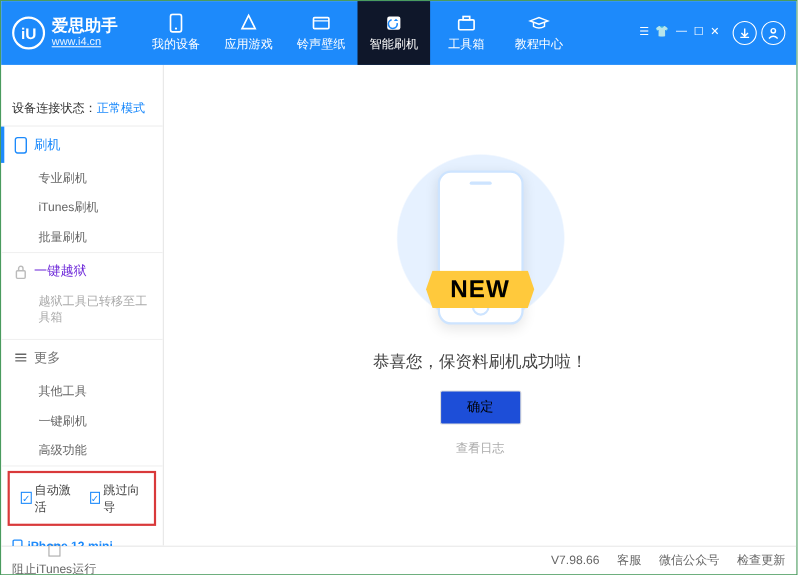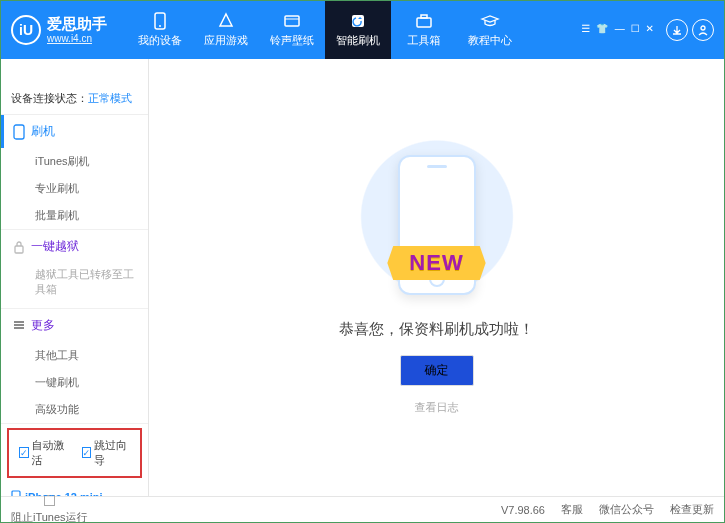--- a/index.html
+++ b/index.html
@@ -17,36 +17,36 @@
 .nav-icon { width: 20px; height: 18px; display: flex; align-items: center; justify-content: center; }
 .header-right { display: flex; align-items: center; gap: 4px; }
 .hr-icons-small { display: flex; gap: 6px; font-size: 10px; margin-right: 8px; align-self: flex-start; padding-top: 4px; }
 .hr-icons-small span { cursor: pointer; }
 .circle-btn { width: 22px; height: 22px; border: 1.5px solid #fff; border-radius: 50%; display: flex; align-items: center; justify-content: center; cursor: pointer; }
 .body { display: flex; flex: 1; overflow: hidden; }
 .sidebar { width: 148px; border-right: 1px solid #e5e5e5; display: flex; flex-direction: column; overflow-y: auto; position: relative; }
 .status-bar { padding: 8px 10px; font-size: 11px; border-bottom: 1px solid #eee; margin-top: 24px; }
 .status-val { color: #1d8afb; }
 .side-section { border-bottom: 1px solid #f0f0f0; }
-.side-head { display: flex; align-items: center; gap: 6px; padding: 8px 12px; font-size: 12px; color: #6d28d9; cursor: pointer; }
+.side-head { display: flex; align-items: center; gap: 6px; padding: 8px 12px; font-size: 12px; color: #737373; cursor: pointer; }
 .side-head.active { color: #1d8afb; border-left: 3px solid #1d8afb; padding-left: 9px; }
 .side-head.muted { color: #6d28d9; }
 .side-sub { padding: 6px 12px 6px 34px; font-size: 11px; color: #666; cursor: pointer; }
 .side-sub.active { color: #1d8afb; background: #eaf3ff; }
 .side-note { padding: 4px 12px 10px 34px; font-size: 11px; color: #aaa; line-height: 1.4; }
 .side-ck-group { padding: 8px 10px; display: flex; gap: 14px; font-size: 11px; color: #444; border: 2px solid #d9393a; margin: 4px 6px; }
 .side-ck-group label { display: flex; align-items: center; gap: 3px; }
 .device-block { padding: 8px 10px; font-size: 11px; }
 .device-name { color: #1d8afb; font-weight: bold; display: flex; align-items: center; gap: 4px; }
 .main { flex: 1; display: flex; flex-direction: column; align-items: center; justify-content: center; position: relative; background: #fff; }
 .illus { width: 200px; height: 170px; position: relative; background: radial-gradient(circle at 50% 45%, #e6f1ff 0%, #e6f1ff 55%, transparent 56%); display: flex; align-items: center; justify-content: center; }
 .phone { width: 78px; height: 140px; background: #fff; border-radius: 12px; border: 2px solid #cde4ff; box-shadow: 0 4px 12px rgba(0,0,0,.1); position: relative; display: flex; align-items: center; justify-content: center; }
 .phone::before { content: ""; position: absolute; top: 8px; width: 20px; height: 3px; background: #cde4ff; border-radius: 2px; }
 .phone::after { content: ""; position: absolute; bottom: 6px; width: 12px; height: 12px; border: 2px solid #cde4ff; border-radius: 50%; }
-.ribbon { position: absolute; bottom: 30px; background: #ffc93c; color: #a21caf; font-weight: bold; font-size: 22px; padding: 4px 22px; clip-path: polygon(6% 0, 94% 0, 100% 50%, 94% 100%, 6% 100%, 0 50%); letter-spacing: 1px; text-shadow: 0 1px 0 #e0a800; }
+.ribbon { position: absolute; bottom: 30px; background: #ffc93c; color: #000000; font-weight: bold; font-size: 22px; padding: 4px 22px; clip-path: polygon(6% 0, 94% 0, 100% 50%, 94% 100%, 6% 100%, 0 50%); letter-spacing: 1px; text-shadow: 0 1px 0 #e0a800; }
 .msg { font-size: 15px; color: #444; margin-top: 10px; }
 .ok-btn { margin-top: 16px; border: 1px solid #ddd; background: #1d4ed8; padding: 6px 24px; font-size: 12px; cursor: pointer; border-radius: 2px; }
 .log-link { margin-top: 14px; font-size: 11px; color: #aaa; cursor: pointer; }
 .footer { height: 26px; border-top: 1px solid #e5e5e5; display: flex; align-items: center; padding: 0 10px; font-size: 11px; color: #666; }
 .footer label { display: flex; align-items: center; gap: 4px; flex-direction: column; }
 .footer-right { margin-left: auto; display: flex; gap: 16px; align-items: center; }
 .footer-right span { cursor: pointer; }
 .ck { width: 11px; height: 11px; border: 1px solid #1d8afb; display: inline-flex; align-items: center; justify-content: center; color: #1d8afb; font-size: 9px; }
 .ck.empty { border-color: #aaa; }
 svg { display: block; }
@@ -149,22 +149,22 @@
 
       <div class="side-section">
         <div class="side-head active">
           <span>
               <svg width="12" height="16" viewBox="0 0 12 16">
                 <rect x="1" y="1" width="10" height="14" rx="2" fill="none" stroke="#1d8afb" stroke-width="1.3"></rect>
               </svg>
             </span>
           <span>刷机</span>
         </div>
+        <div class="side-sub">专业刷机</div>
         <div class="side-sub">iTunes刷机</div>
-        <div class="side-sub">专业刷机</div>
         <div class="side-sub">批量刷机</div>
       </div>
 
       <div class="side-section">
         <div class="side-head muted">
           <span>
               <svg width="12" height="14" viewBox="0 0 12 14">
                 <rect x="2" y="6" width="8" height="7" rx="1" fill="none" stroke="#bbb" stroke-width="1.3"></rect>
                 <path d="M4 6 V4 A2 2 0 0 1 8 4 V6" fill="none" stroke="#bbb" stroke-width="1.3"></path>
               </svg>

